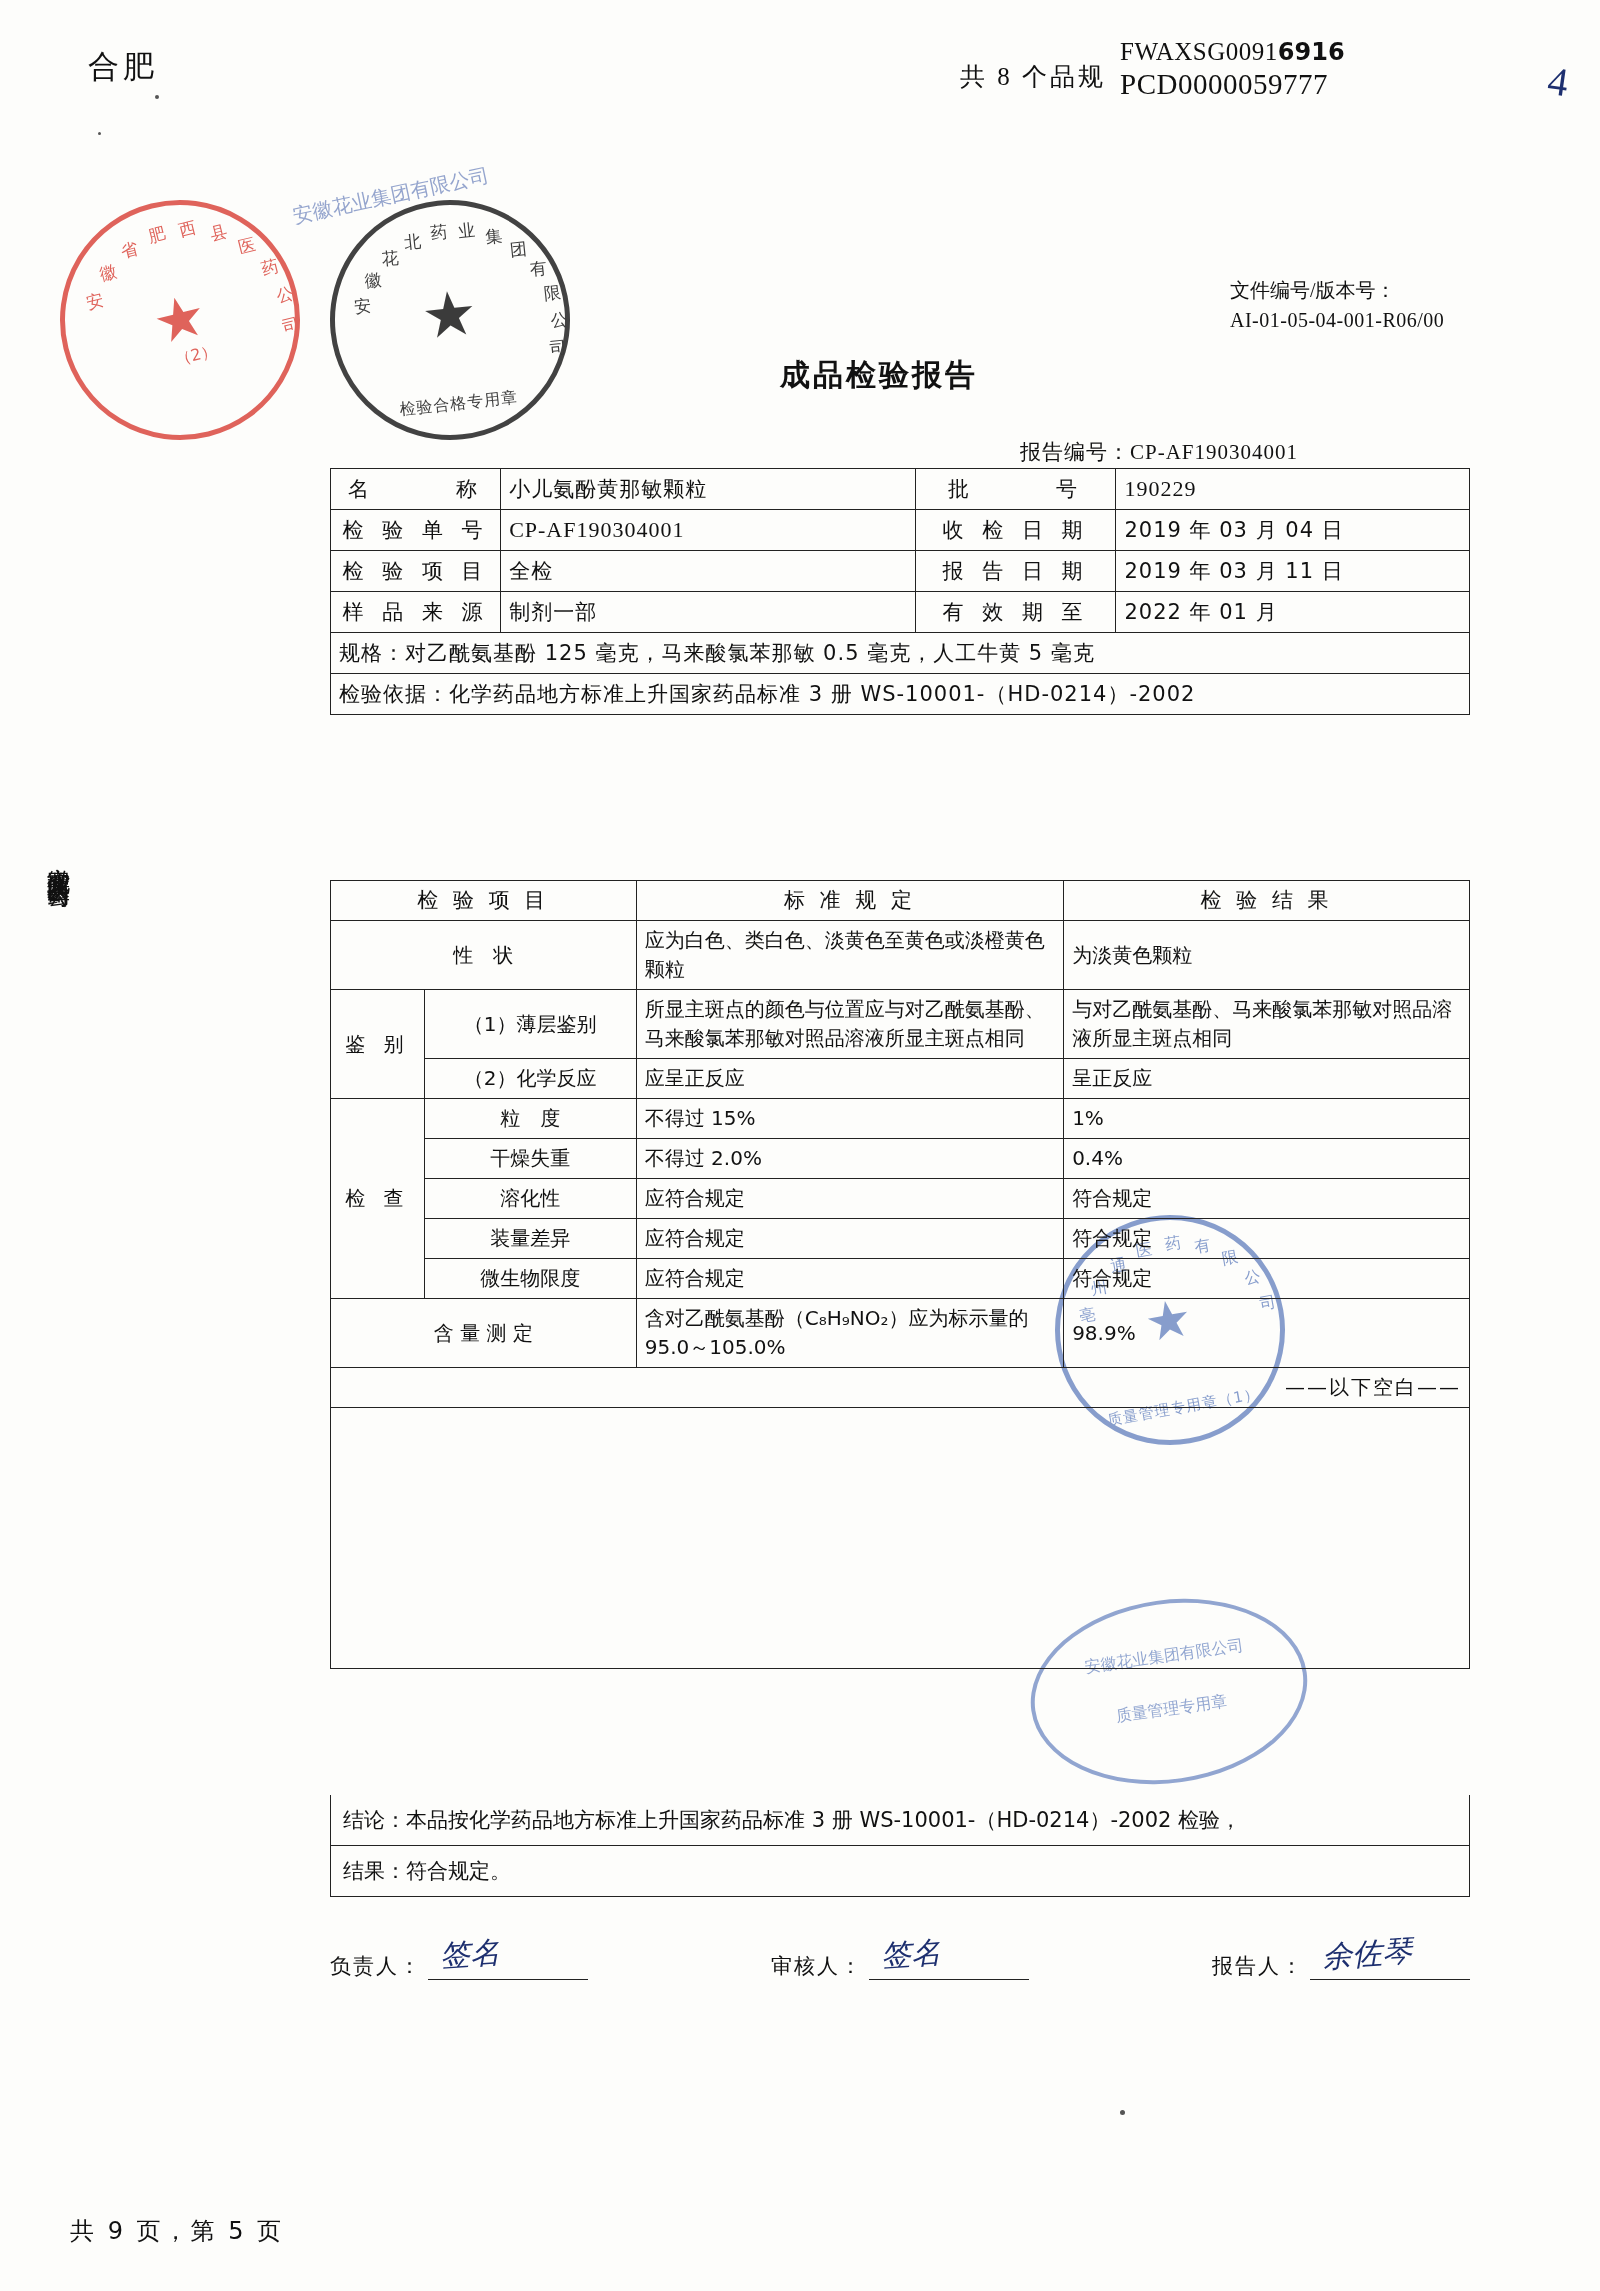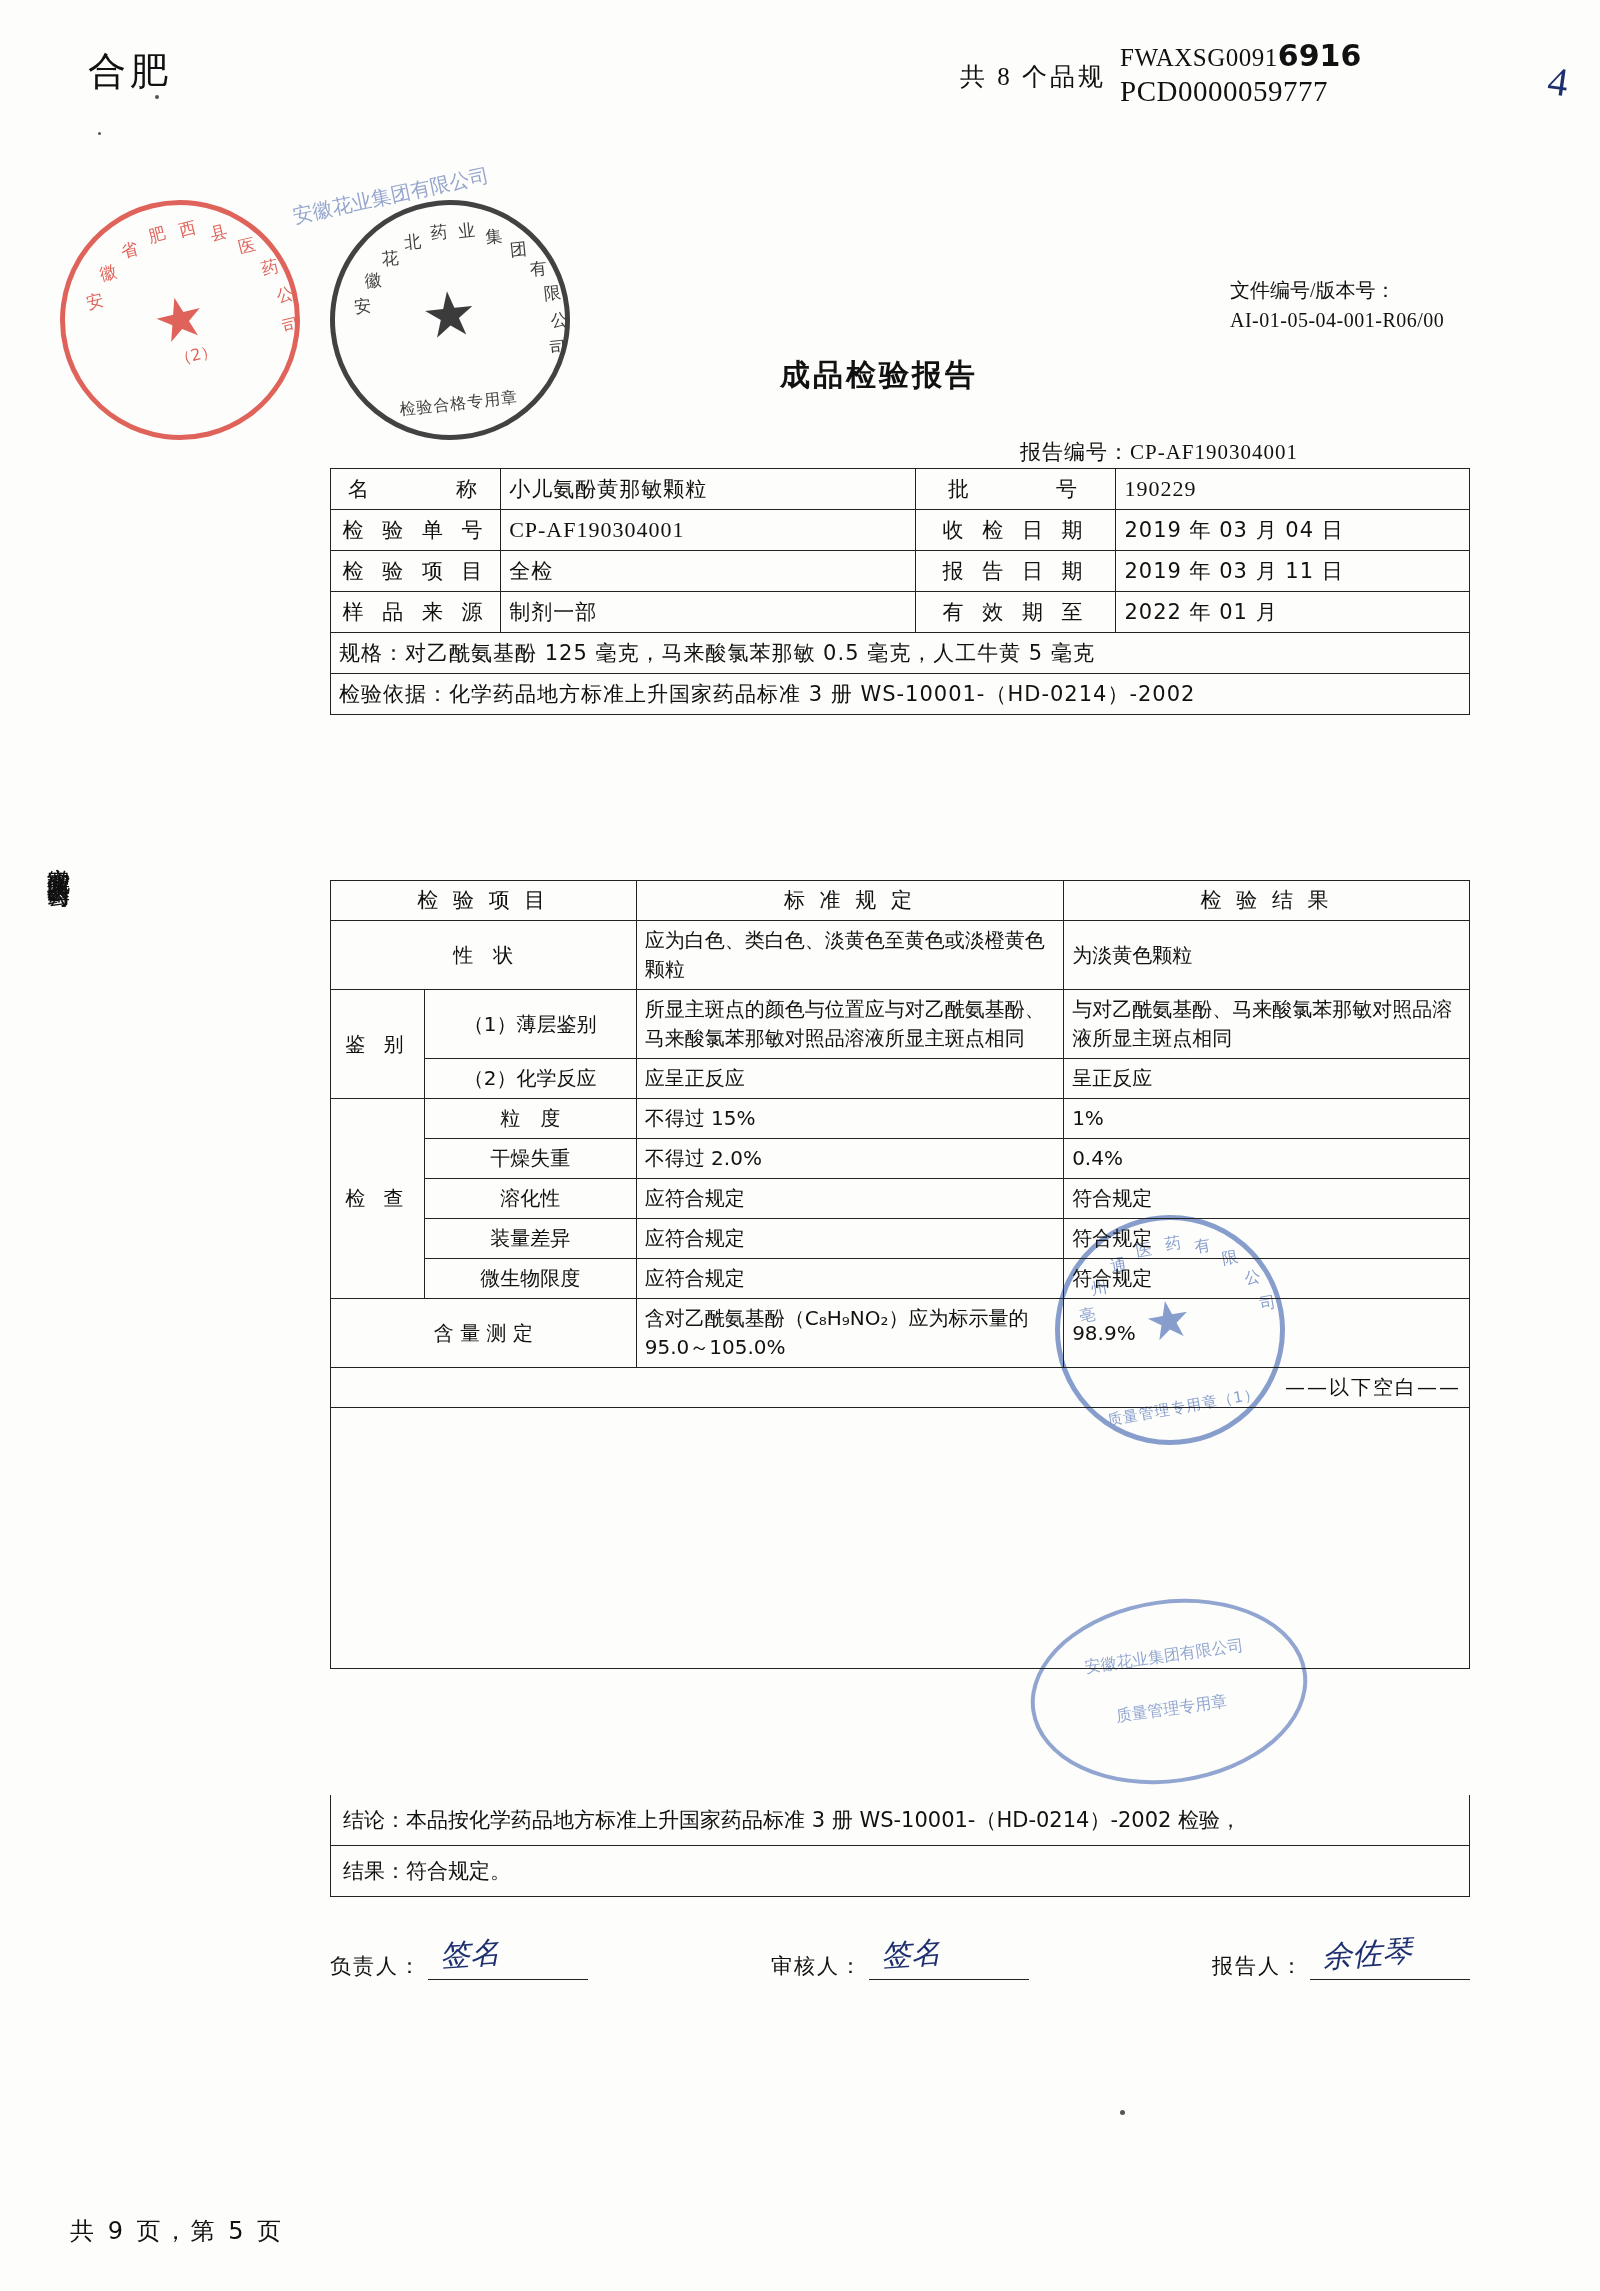--- a/index.html
+++ b/index.html
@@ -21,21 +21,21 @@
     width: 1600px;
     height: 2291px;
     background: #fdfdfb;
   }
 
   
   .city-label {
     position: absolute;
     left: 88px; top: 46px;
     font-family: "DejaVu Sans", sans-serif;
-    font-size: 38px;
+    font-size: 31px;
     letter-spacing: 4px;
     color: #111;
   }
   .spec-count {
     position: absolute;
     left: 960px; top: 60px;
     font-size: 25px;
     letter-spacing: 3px;
     color: #111;
   }
@@ -48,21 +48,21 @@
   .code-line1 {
     font-family: "Liberation Serif", serif;
     font-size: 25px;
     letter-spacing: 0.5px;
     color: #111;
     white-space: nowrap;
   }
   .code-line1 .big {
     font-family: "DejaVu Sans", sans-serif;
     font-weight: bold;
-    font-size: 30px;
+    font-size: 24px;
     letter-spacing: 0px;
   }
   .code-line2 {
     font-family: "Liberation Serif", serif;
     font-size: 29px;
     letter-spacing: 0.5px;
     color: #111;
     margin-top: 2px;
     white-space: nowrap;
   }

